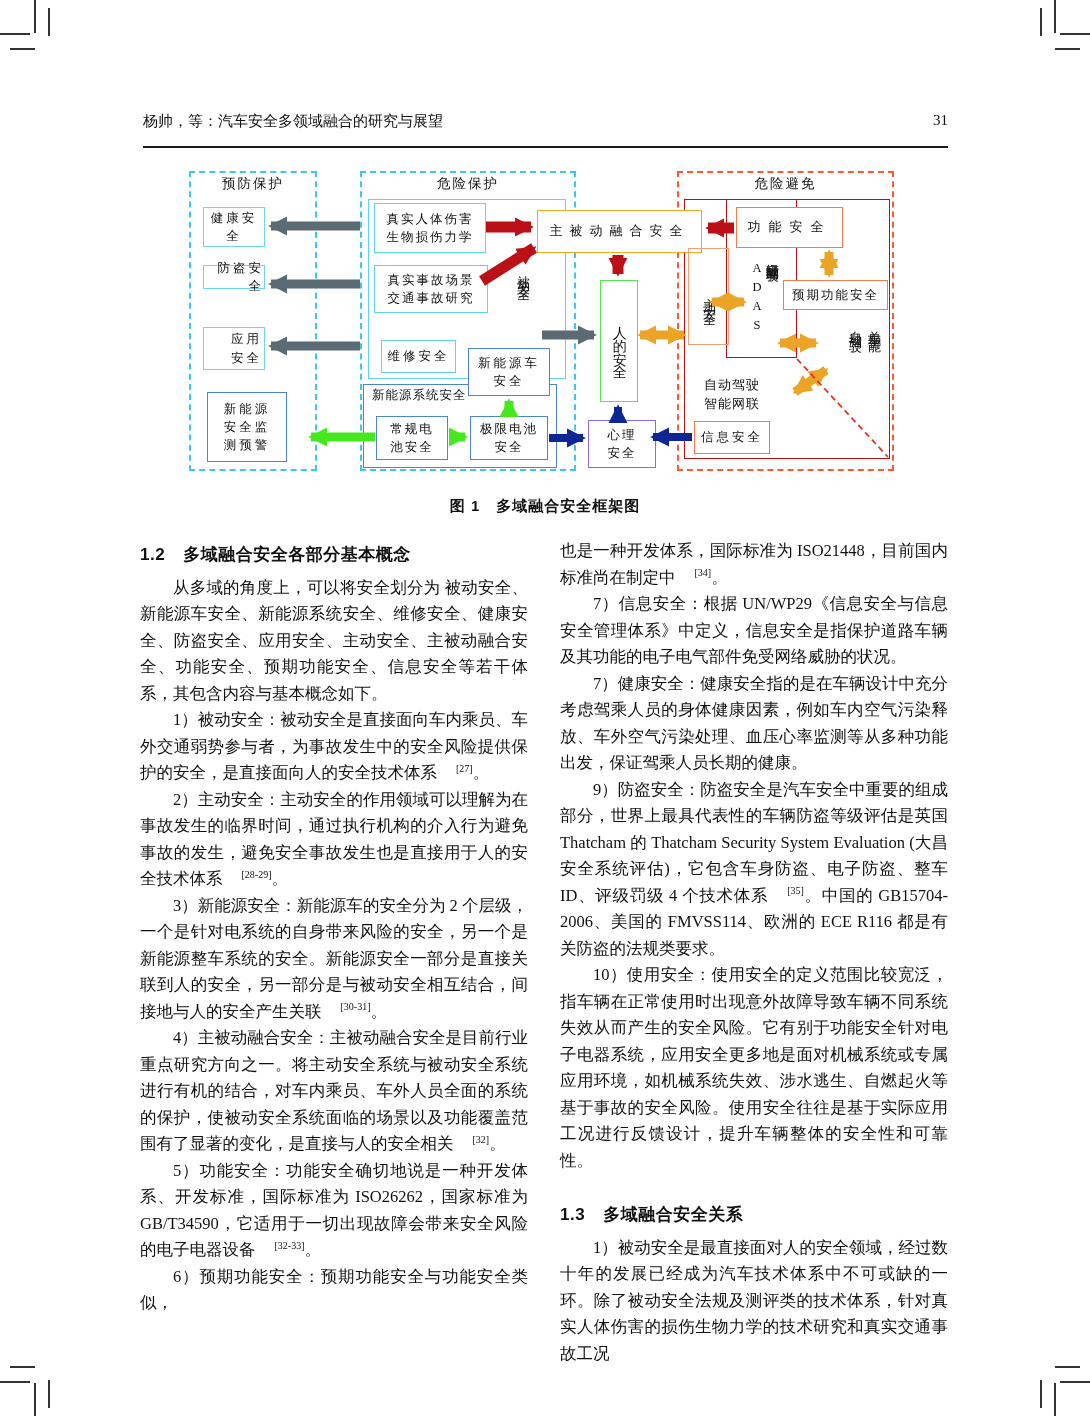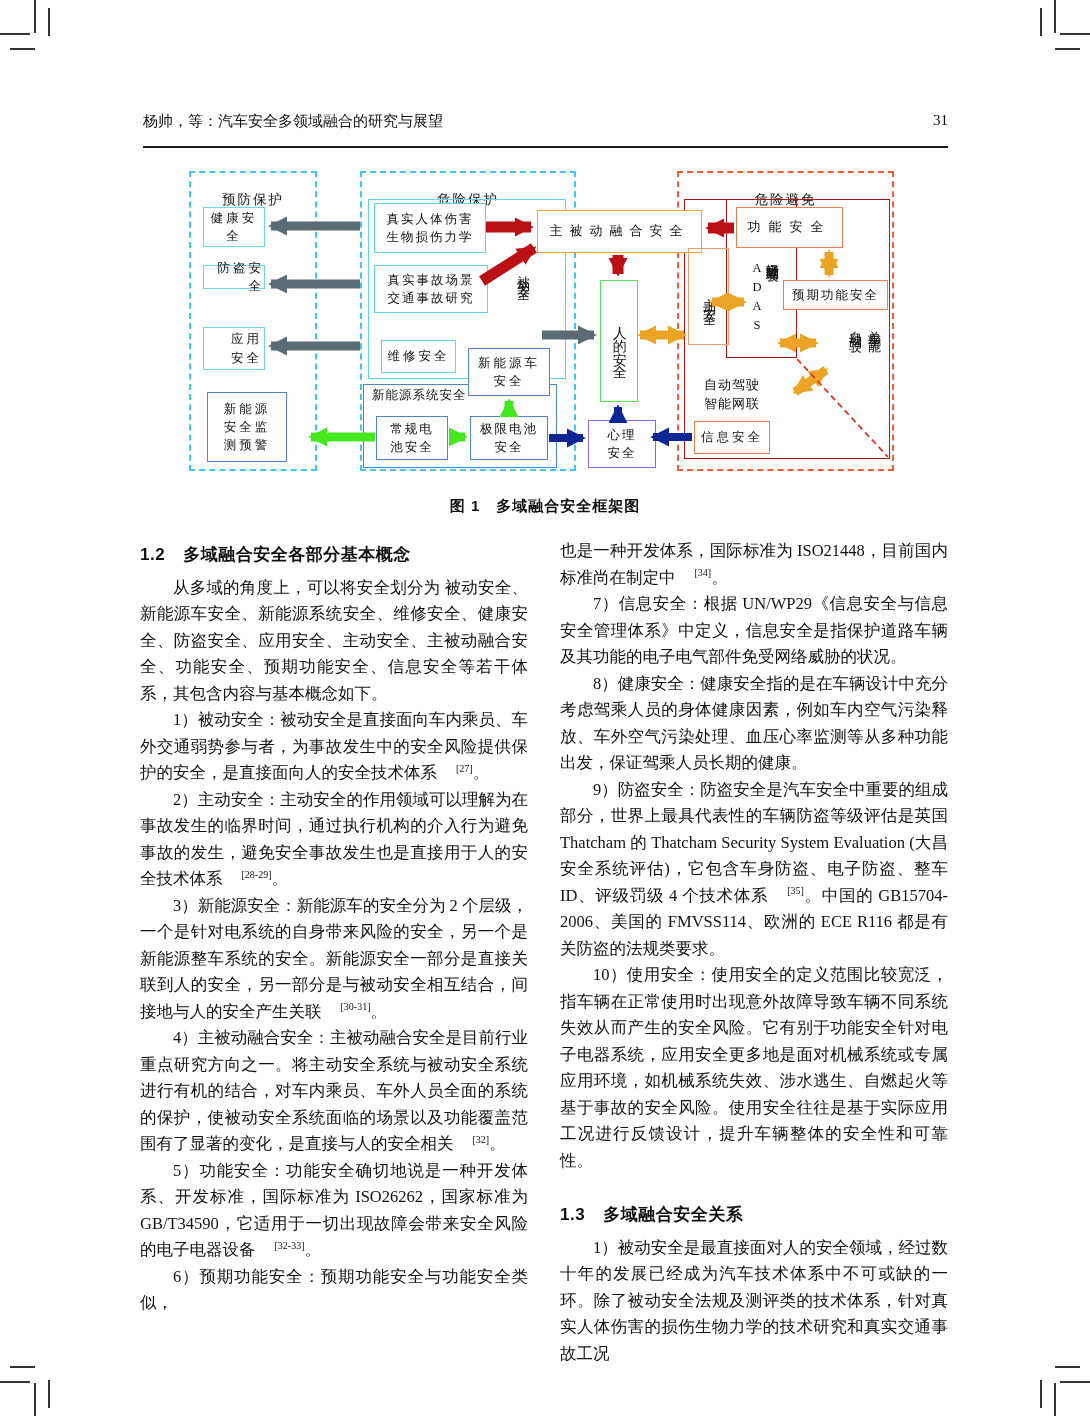--- a/index.html
+++ b/index.html
@@ -7,21 +7,21 @@
        font-family:"Liberation Serif","DejaVu Serif",serif;color:#111;}
   
   .mark{position:absolute;background:#333;}
   
   #header{position:absolute;left:143px;top:112px;width:805px;display:flex;
           justify-content:space-between;font-size:15px;}
   #rule{position:absolute;left:143px;top:146px;width:805px;height:2px;background:#1b1b1b;}
   
   #diagram{position:absolute;left:185px;top:165px;width:720px;height:315px;}
   #diagram .gbox{position:absolute;border:2px dashed;box-sizing:border-box;}
-  #diagram .glabel{position:absolute;top:18px;left:0;right:0;text-align:center;
+  #diagram .glabel{position:absolute;top:2px;left:0;right:0;text-align:center;
                    font-size:13.5px;letter-spacing:2px;}
   #diagram .cbox{position:absolute;border:1.5px solid;box-sizing:border-box;}
   #diagram .clabel{position:absolute;top:2px;left:8px;font-size:12.5px;letter-spacing:1px;}
   #diagram .bx{position:absolute;border:1.5px solid;box-sizing:border-box;background:#fff;
                display:flex;align-items:center;justify-content:center;text-align:center;
                white-space:pre-line;font-size:12.5px;line-height:1.45;}
   #diagram .bx.nobg{background:transparent;}
   #diagram .vt{position:absolute;writing-mode:vertical-rl;text-orientation:upright;}
   #diagram svg{position:absolute;left:0;top:0;pointer-events:none;overflow:visible;}
   
@@ -163,18 +163,18 @@
     <p>1）被动安全：被动安全是直接面向车内乘员、车外交通弱势参与者，为事故发生中的安全风险提供保护的安全，是直接面向人的安全技术体系<sup>[27]</sup>。</p>
     <p>2）主动安全：主动安全的作用领域可以理解为在事故发生的临界时间，通过执行机构的介入行为避免事故的发生，避免安全事故发生也是直接用于人的安全技术体系<sup>[28-29]</sup>。</p>
     <p>3）新能源安全：新能源车的安全分为 2 个层级，一个是针对电系统的自身带来风险的安全，另一个是新能源整车系统的安全。新能源安全一部分是直接关联到人的安全，另一部分是与被动安全相互结合，间接地与人的安全产生关联<sup>[30-31]</sup>。</p>
     <p>4）主被动融合安全：主被动融合安全是目前行业重点研究方向之一。将主动安全系统与被动安全系统进行有机的结合，对车内乘员、车外人员全面的系统的保护，使被动安全系统面临的场景以及功能覆盖范围有了显著的变化，是直接与人的安全相关<sup>[32]</sup>。</p>
     <p>5）功能安全：功能安全确切地说是一种开发体系、开发标准，国际标准为 ISO26262，国家标准为 GB/T34590，它适用于一切出现故障会带来安全风险的电子电器设备<sup>[32-33]</sup>。</p>
     <p>6）预期功能安全：预期功能安全与功能安全类似，</p>
   </div>
 <div id="col-right" class="col">
     <p class="ni">也是一种开发体系，国际标准为 ISO21448，目前国内标准尚在制定中<sup>[34]</sup>。</p>
     <p>7）信息安全：根据 UN/WP29《信息安全与信息安全管理体系》中定义，信息安全是指保护道路车辆及其功能的电子电气部件免受网络威胁的状况。</p>
-    <p>8）健康安全：健康安全指的是在车辆设计中充分考虑驾乘人员的身体健康因素，例如车内空气污染释放、车外空气污染处理、血压心率监测等从多种功能出发，保证驾乘人员长期的健康。</p>
+    <p>7）健康安全：健康安全指的是在车辆设计中充分考虑驾乘人员的身体健康因素，例如车内空气污染释放、车外空气污染处理、血压心率监测等从多种功能出发，保证驾乘人员长期的健康。</p>
     <p>9）防盗安全：防盗安全是汽车安全中重要的组成部分，世界上最具代表性的车辆防盗等级评估是英国 Thatcham 的 Thatcham Security System Evaluation (大昌安全系统评估)，它包含车身防盗、电子防盗、整车 ID、评级罚级 4 个技术体系<sup>[35]</sup>。中国的 GB15704-2006、美国的 FMVSS114、欧洲的 ECE R116 都是有关防盗的法规类要求。</p>
     <p>10）使用安全：使用安全的定义范围比较宽泛，指车辆在正常使用时出现意外故障导致车辆不同系统失效从而产生的安全风险。它有别于功能安全针对电子电器系统，应用安全更多地是面对机械系统或专属应用环境，如机械系统失效、涉水逃生、自燃起火等基于事故的安全风险。使用安全往往是基于实际应用工况进行反馈设计，提升车辆整体的安全性和可靠性。</p>
     <h3 style="margin-top: 28px;"><span class="no">1.3</span><span>多域融合安全关系</span></h3>
     <p>1）被动安全是最直接面对人的安全领域，经过数十年的发展已经成为汽车技术体系中不可或缺的一环。除了被动安全法规及测评类的技术体系，针对真实人体伤害的损伤生物力学的技术研究和真实交通事故工况</p>
   </div>
 
 </body></html>

